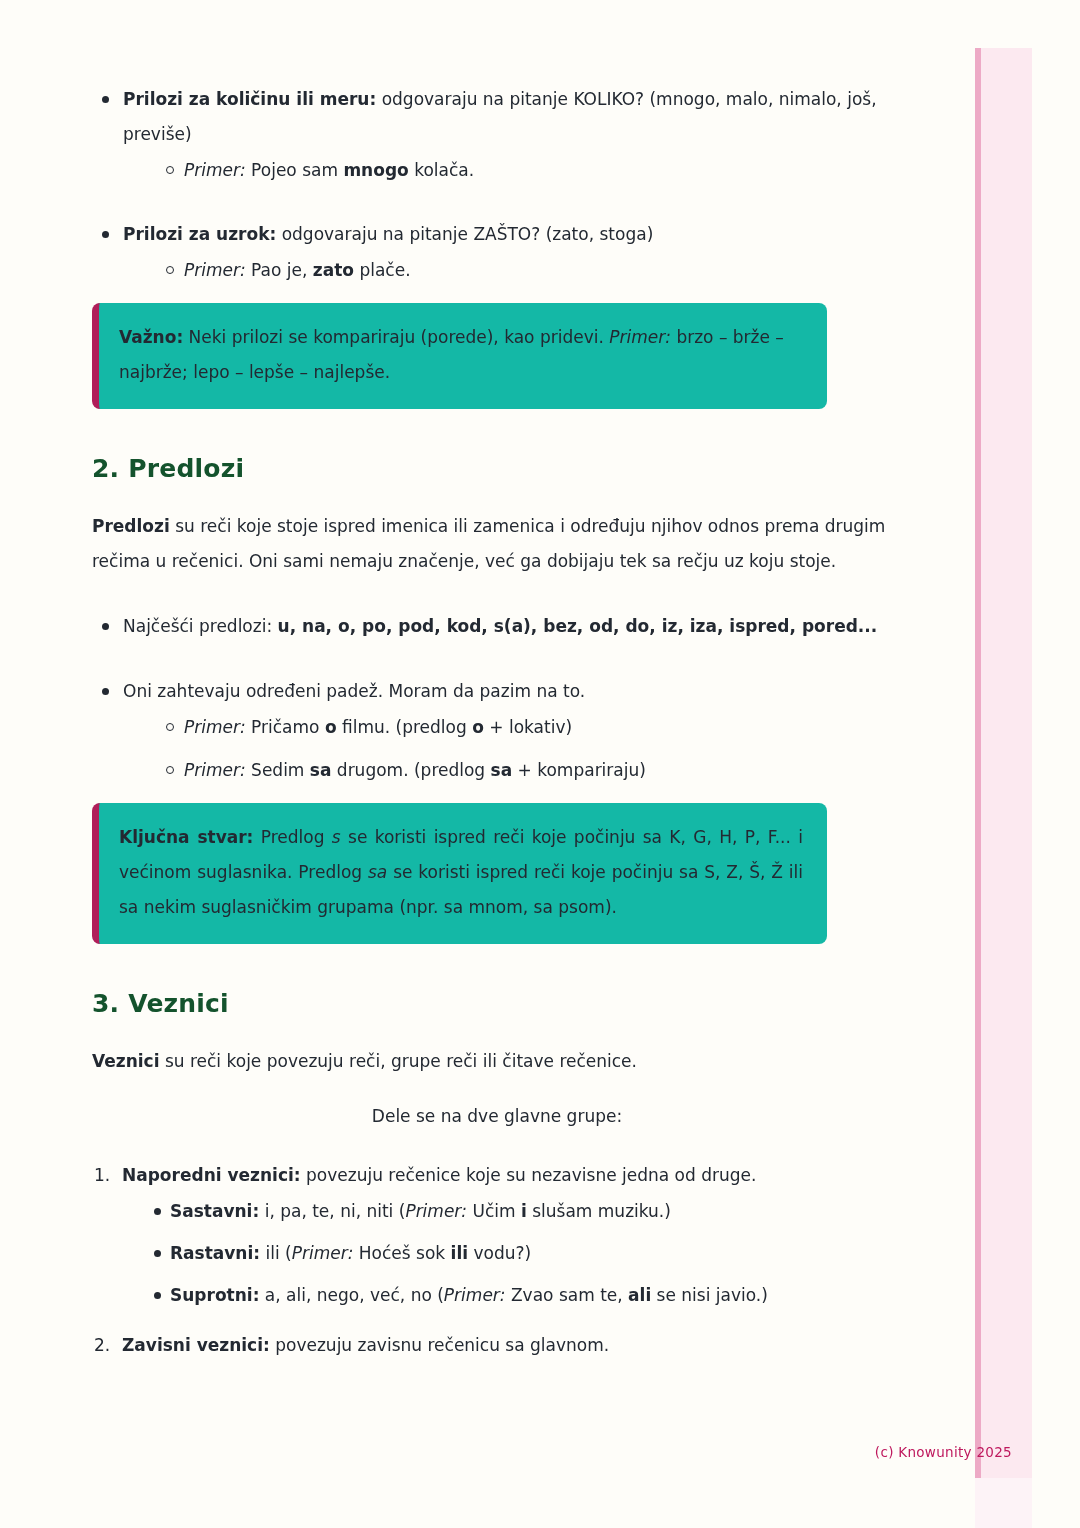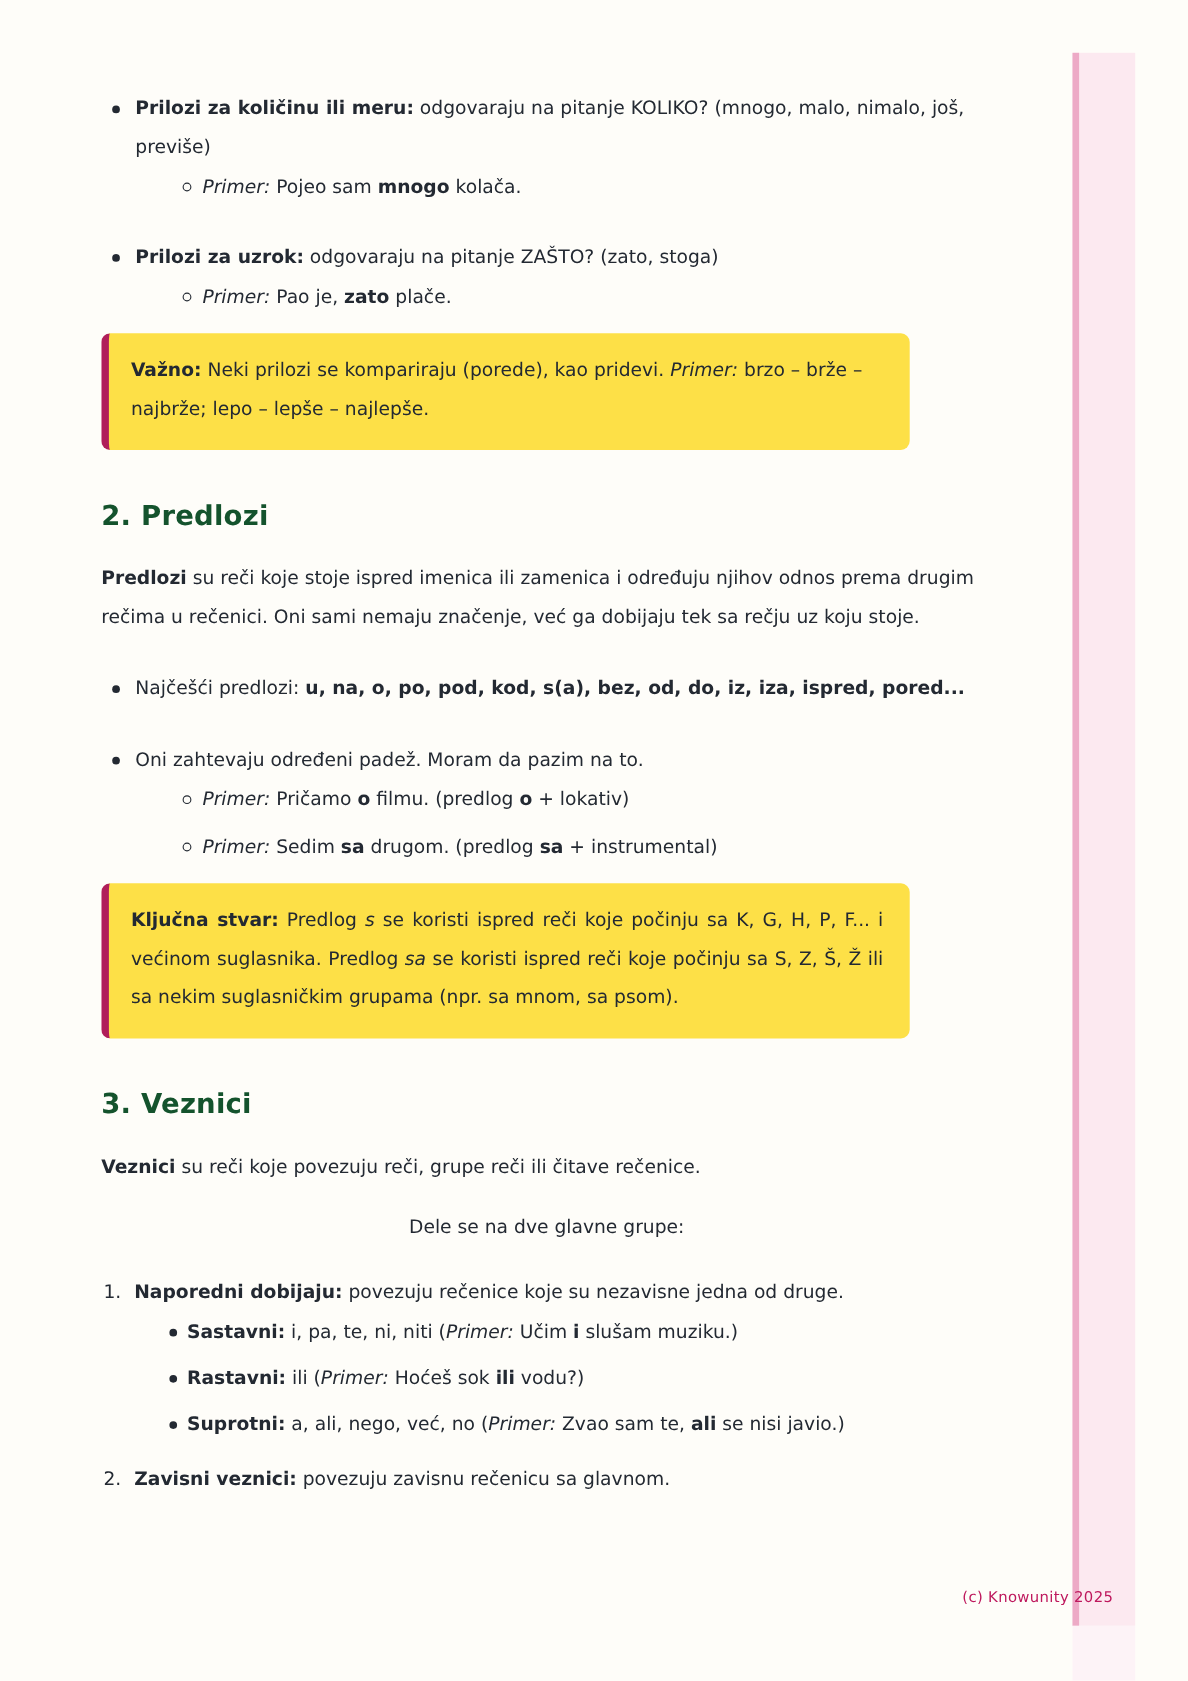--- a/index.html
+++ b/index.html
@@ -27,21 +27,21 @@
   ul.sub { margin-top:2px; }
   ul.sub > li { position:relative; padding-left:61px; margin-bottom:10px; }
   ul.sub .t { line-height:33px; }
   .circ {
     position:absolute; left:43px; top:12px; width:8px; height:8px;
     border:1.5px solid #232932; border-radius:50%; box-sizing:border-box;
   }
 
   .callout {
     border-left:7px solid #b01e5a;
-    background:#fde047;
+    background:#14b8a6;
     border-radius:8px;
     width:735px; box-sizing:border-box;
     padding:17px 24px 19px 20px;
     margin:6px 0 0 0;
   }
   .callout.justify .t { text-align:justify; }
 
   h2.sec {
     font-family:"DejaVu Sans","Liberation Sans",sans-serif;
     font-weight:700; font-size:25px; line-height:32px;
@@ -117,39 +117,39 @@
     <li>
       <span class="dot"></span>
       <div class="t"><span>Oni zahtevaju određeni padež. Moram da pazim na to.</span></div>
       <ul class="sub">
         <li>
           <span class="circ"></span>
           <div class="t"><span class="i">Primer:</span><span> Pričamo </span><span class="b">o</span><span> filmu. (predlog </span><span class="b">o</span><span> + lokativ)</span></div>
         </li>
         <li>
           <span class="circ"></span>
-          <div class="t"><span class="i">Primer:</span><span> Sedim </span><span class="b">sa</span><span> drugom. (predlog </span><span class="b">sa</span><span> + instrumental)</span></div>
+          <div class="t"><span class="i">Primer:</span><span> Sedim </span><span class="b">sa</span><span> drugom. (predlog </span><span class="b">sa</span><span> + kompariraju)</span></div>
         </li>
       </ul>
     </li>
   </ul>
 
   <div class="callout justify">
     <div class="t"><span class="b">Ključna stvar:</span><span> Predlog </span><span class="i">s</span><span> se koristi ispred reči koje počinju sa K, G, H, P, F... i većinom suglasnika. Predlog </span><span class="i">sa</span><span> se koristi ispred reči koje počinju sa S, Z, Š, Ž ili sa nekim suglasničkim grupama (npr. sa mnom, sa psom).</span></div>
   </div>
 
   <h2 class="sec">3. Veznici</h2>
 
   <p class="para"><span class="b">Veznici</span><span> su reči koje povezuju reči, grupe reči ili čitave rečenice.</span></p>
   <p class="para tight"><span>Dele se na dve glavne grupe:</span></p>
 
   <ol class="num">
     <li>
       <span class="n">1.</span>
-      <div class="t"><span class="b">Naporedni dobijaju:</span><span> povezuju rečenice koje su nezavisne jedna od druge.</span></div>
+      <div class="t"><span class="b">Naporedni veznici:</span><span> povezuju rečenice koje su nezavisne jedna od druge.</span></div>
       <ul class="sub2">
         <li>
           <span class="dot"></span>
           <div class="t"><span class="b">Sastavni:</span><span> i, pa, te, ni, niti (</span><span class="i">Primer:</span><span> Učim </span><span class="b">i</span><span> slušam muziku.)</span></div>
         </li>
         <li>
           <span class="dot"></span>
           <div class="t"><span class="b">Rastavni:</span><span> ili (</span><span class="i">Primer:</span><span> Hoćeš sok </span><span class="b">ili</span><span> vodu?)</span></div>
         </li>
         <li>

